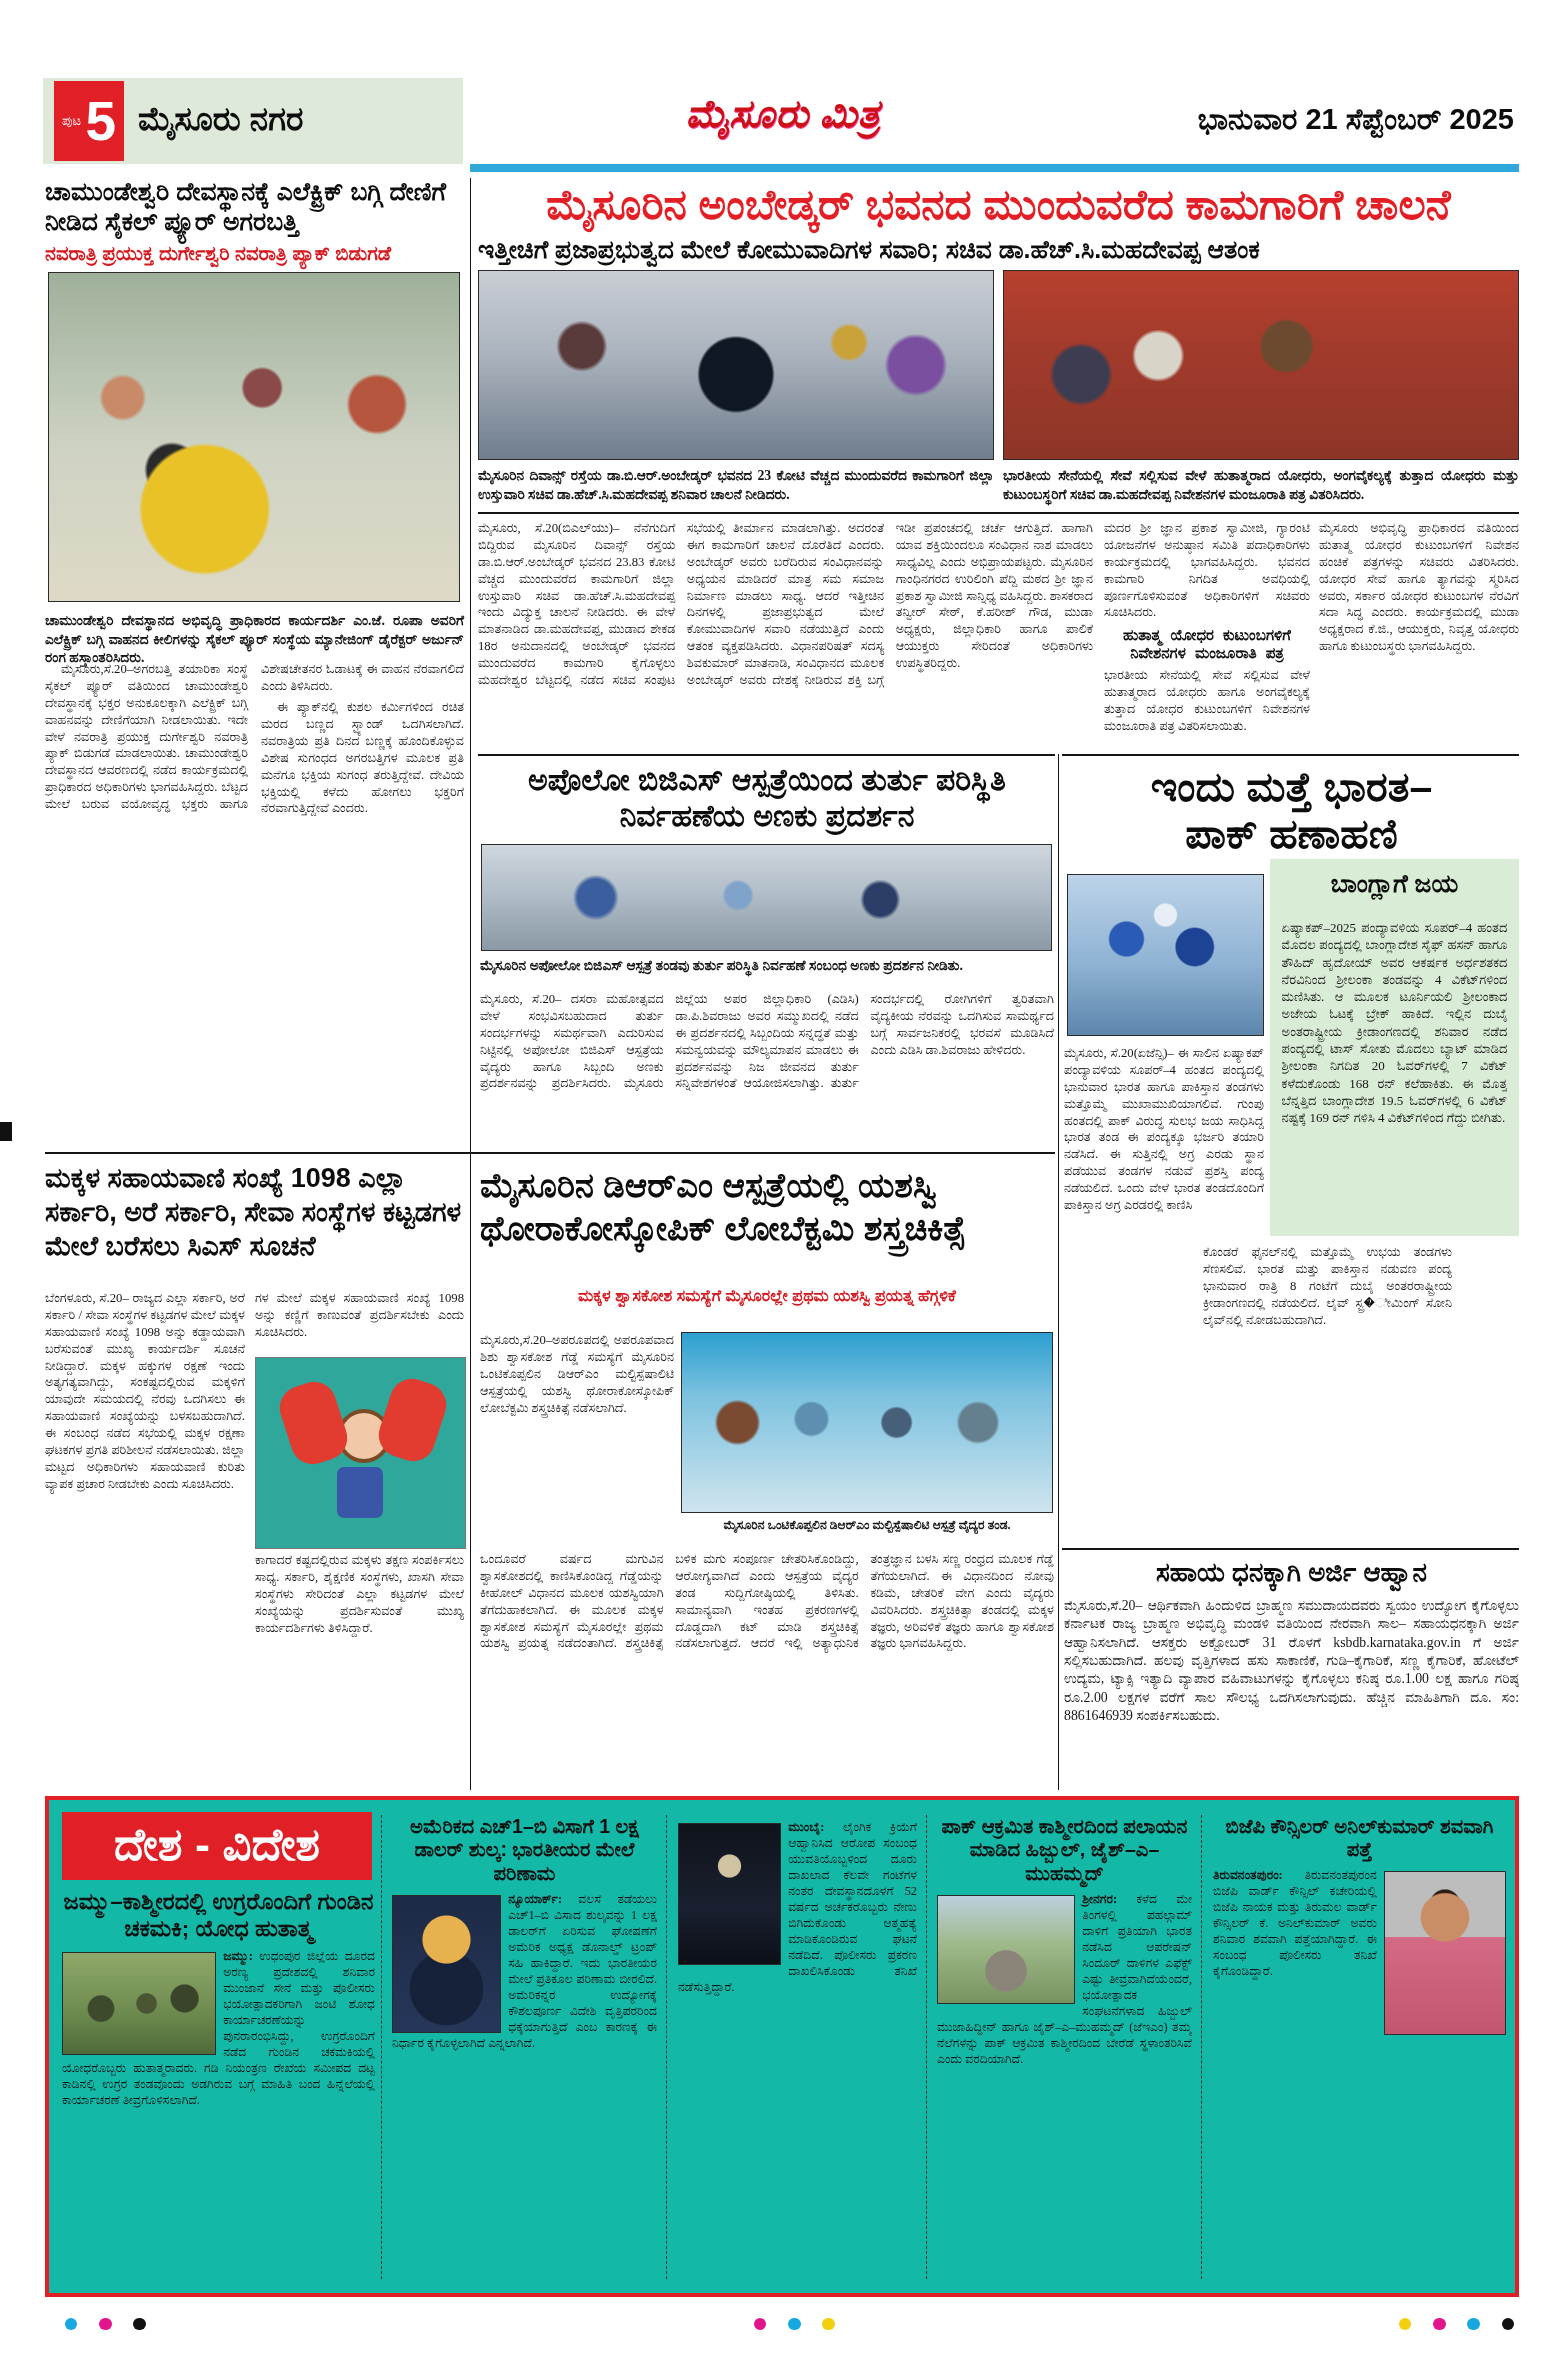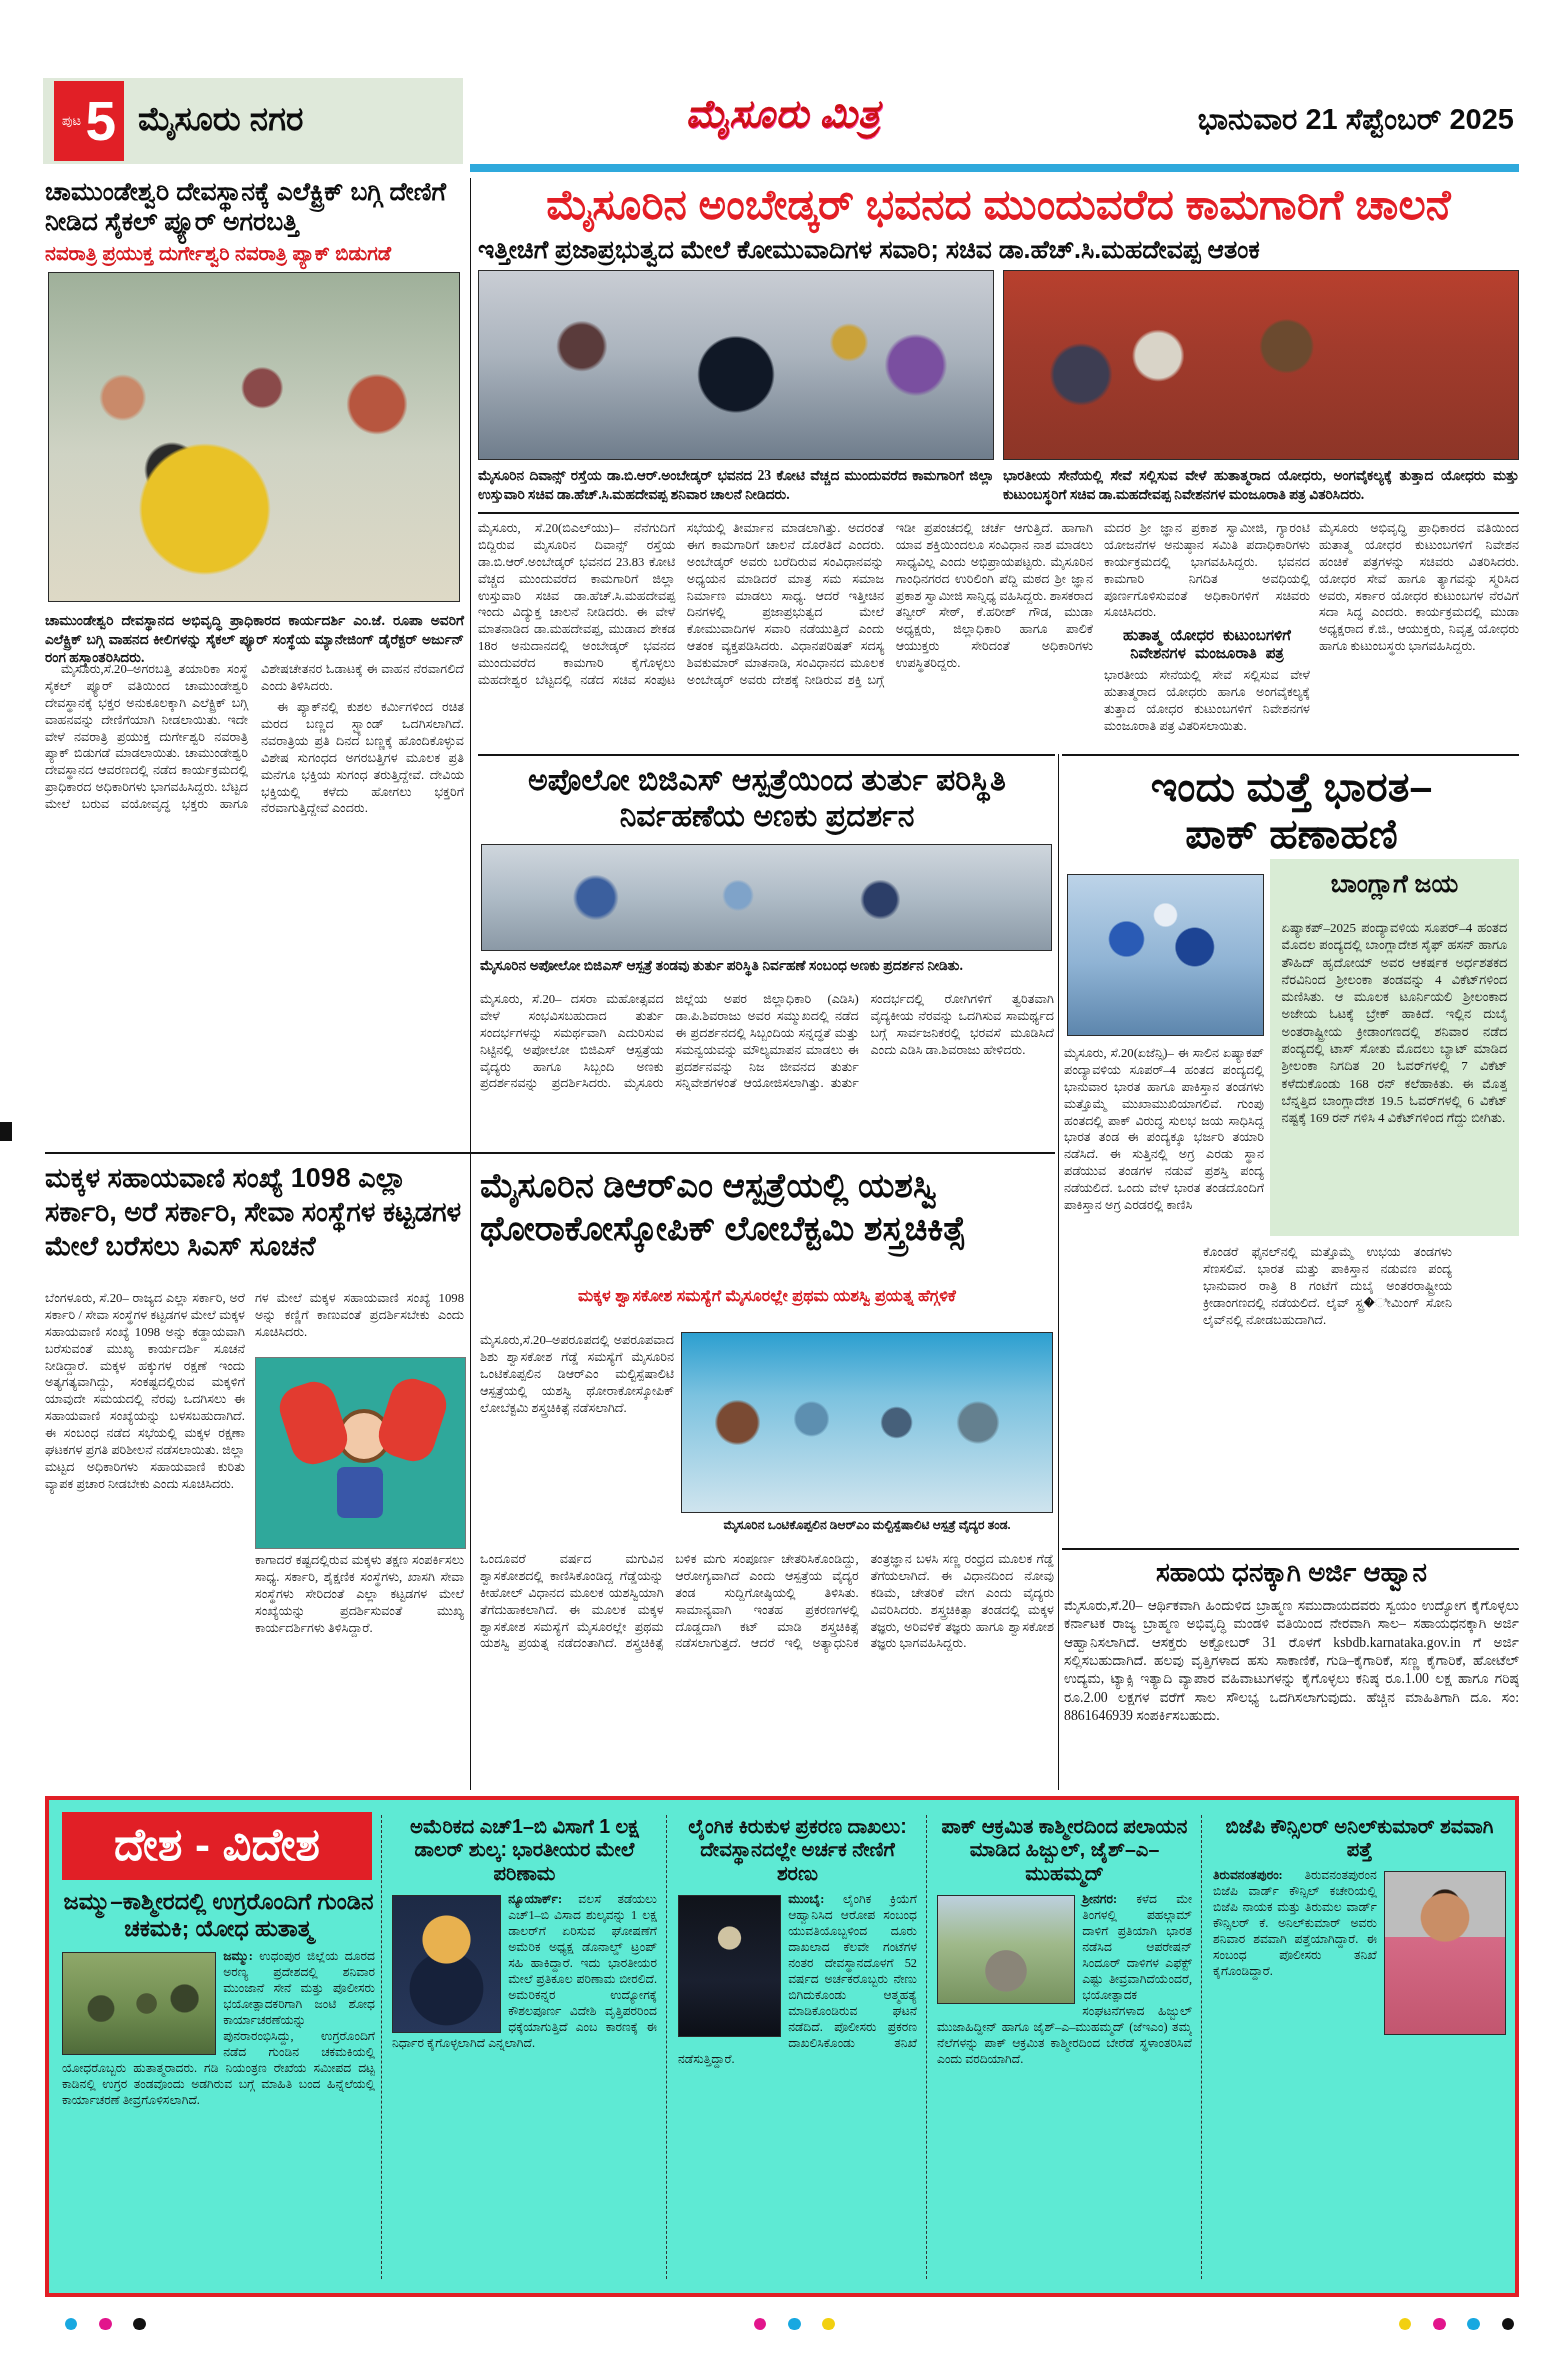--- a/index.html
+++ b/index.html
@@ -17,21 +17,21 @@
   .cap{font-weight:bold;font-size:13.8px;line-height:1.35;text-align:justify;}
   .photo{border:1.4px solid #2b2b2b;box-sizing:border-box;}
   .dl{font-weight:bold;}
   
   .strip{background:#dfe9da;}
   .pgbox{background:#e11f26;color:#fff;display:flex;align-items:center;justify-content:center;gap:4.3px;}
   .masthead{color:#cc1016;font-family:"Liberation Serif",serif;font-weight:bold;font-style:italic;
             text-shadow:0.7px 0.7px 0 #f4a;letter-spacing:0.7px;}
   .cyan{background:#2fa9dc;}
   
-  .bottom{border:4.3px solid #e11f26;background:#5eead4;box-sizing:border-box;}
+  .bottom{border:4.3px solid #e11f26;background:#14b8a6;box-sizing:border-box;}
   .banner{background:#e11f26;color:#ffffff;display:flex;align-items:center;justify-content:center;
           font-family:"Liberation Sans","DejaVu Sans",sans-serif;font-weight:bold;}
   .dashed{border-left:1.8px dashed #333;}
   .bh{font-family:"Liberation Sans","DejaVu Sans",sans-serif;font-weight:bold;font-size:19.6px;
       line-height:1.22;text-align:center;color:#111;}
   .bb{font-size:12.3px;line-height:1.3;text-align:justify;}
   .greenbox{background:#d9ecd5;padding:10px 11.6px;box-sizing:border-box;}
   .dot{width:12.3px;height:12.3px;border-radius:50%;display:inline-block;margin-right:19px;}
   .floatL{float:left;margin:2.9px 7.2px 2.9px 0;}
   .floatR{float:right;margin:2.9px 0 2.9px 7.2px;}
@@ -179,21 +179,20 @@
               radial-gradient(circle at 50% 62%, #d8312f 0 8%, transparent 9%),
               linear-gradient(180deg,#1d2a45 0%,#27375a 100%);"></span>
         <span class="dl">ನ್ಯೂಯಾರ್ಕ್:</span>
         <span>ವಲಸೆ ತಡೆಯಲು ಎಚ್1–ಬಿ ವಿಸಾದ ಶುಲ್ಕವನ್ನು 1 ಲಕ್ಷ ಡಾಲರ್‌ಗೆ ಏರಿಸುವ ಘೋಷಣೆಗೆ ಅಮೆರಿಕ ಅಧ್ಯಕ್ಷ ಡೊನಾಲ್ಡ್ ಟ್ರಂಪ್ ಸಹಿ ಹಾಕಿದ್ದಾರೆ. ಇದು ಭಾರತೀಯರ ಮೇಲೆ ಪ್ರತಿಕೂಲ ಪರಿಣಾಮ ಬೀರಲಿದೆ. ಅಮೆರಿಕನ್ನರ ಉದ್ಯೋಗಕ್ಕೆ ಕೌಶಲಪೂರ್ಣ ವಿದೇಶಿ ವೃತ್ತಿಪರರಿಂದ ಧಕ್ಕೆಯಾಗುತ್ತಿದೆ ಎಂಬ ಕಾರಣಕ್ಕೆ ಈ ನಿರ್ಧಾರ ಕೈಗೊಳ್ಳಲಾಗಿದೆ ಎನ್ನಲಾಗಿದೆ.</span>
       </div>
     </div>
 
     <div class="abs dashed" style="left:617px;top:14.5px;height:464px;"></div>
 
     <div class="abs" style="left:629px;top:14.5px;width:239px;height:470px;overflow:hidden;">
-      <div class="bh">ಲೈಂಗಿಕ ಕಿರುಕುಳ ಪ್ರಕರಣ ದಾಖಲು: ದೇವಸ್ಥಾನದಲ್ಲೇ ಅರ್ಚಕ ನೇಣಿಗೆ ಶರಣು</div>
       <div class="bb" style="margin-top:5.8px;">
         <span class="photo floatL" style="display:block;width:103px;height:142px;background:
               radial-gradient(circle at 50% 30%, #cfc3a2 0 10%, transparent 11%),
               linear-gradient(180deg,#10131a 0%,#1a2030 60%,#0c0f16 100%);"></span>
         <span class="dl">ಮುಂಬೈ:</span>
         <span>ಲೈಂಗಿಕ ಕ್ರಿಯೆಗೆ ಆಹ್ವಾನಿಸಿದ ಆರೋಪ ಸಂಬಂಧ ಯುವತಿಯೊಬ್ಬಳಿಂದ ದೂರು ದಾಖಲಾದ ಕೆಲವೇ ಗಂಟೆಗಳ ನಂತರ ದೇವಸ್ಥಾನದೊಳಗೆ 52 ವರ್ಷದ ಅರ್ಚಕರೊಬ್ಬರು ನೇಣು ಬಿಗಿದುಕೊಂಡು ಆತ್ಮಹತ್ಯೆ ಮಾಡಿಕೊಂಡಿರುವ ಘಟನೆ ನಡೆದಿದೆ. ಪೊಲೀಸರು ಪ್ರಕರಣ ದಾಖಲಿಸಿಕೊಂಡು ತನಿಖೆ ನಡೆಸುತ್ತಿದ್ದಾರೆ.</span>
       </div>
     </div>
 
     <div class="abs dashed" style="left:877px;top:14.5px;height:464px;"></div>

